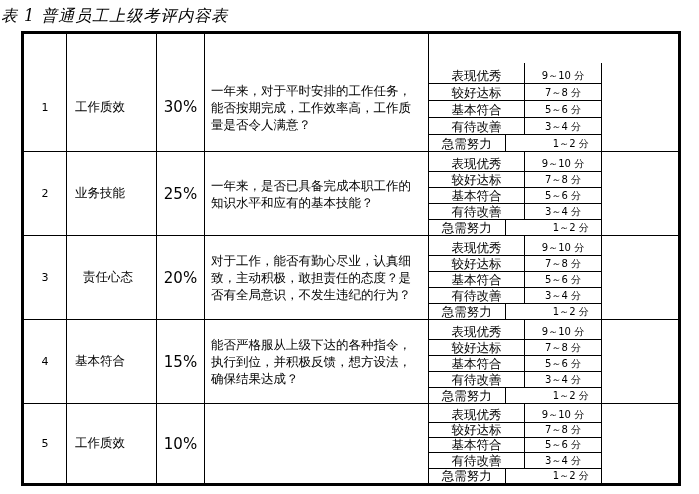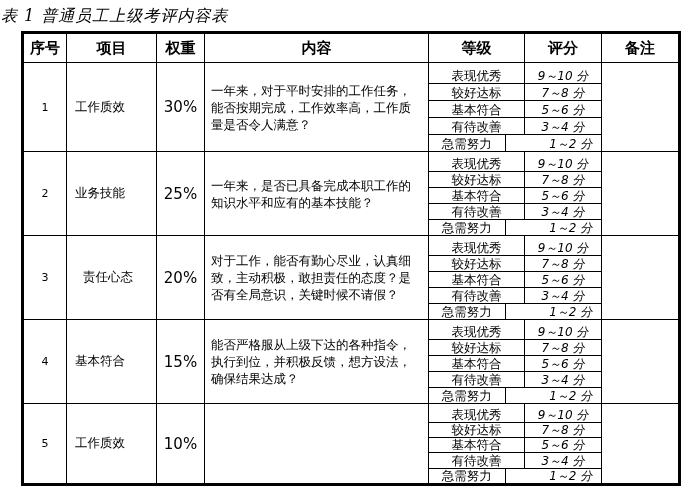--- a/index.html
+++ b/index.html
@@ -14,43 +14,34 @@
   .cell { position: absolute; top: 0; bottom: 0; display: flex; align-items: center; box-sizing: border-box; font-size: 12px; }
   .c-num { justify-content: center; font-size: 11px; }
   .c-item { padding-left: 8px; font-size: 12.5px; }
   .c-weight { justify-content: center; font-size: 15px; }
   .c-content { padding: 0 5px 0 6px; font-size: 12.5px; line-height: 17px; }
   .grades { position: absolute; top: 0; bottom: 0; display: flex; flex-direction: column; }
   .grade { flex: 1; display: flex; border-bottom: 1px solid #000; box-sizing: border-box; }
   .grade:last-child { border-bottom: none; gap: 35px; }
   .grade:first-child { flex: 1.25; }
   .g-level { width: 96px; display: flex; align-items: flex-end; justify-content: center; font-size: 12.5px; line-height: 14px; border-right: 1px solid #000; box-sizing: border-box; }
-  .g-score { width: 77px; display: flex; align-items: flex-end; justify-content: center; font-size: 12px; line-height: 14px; border-right: 1px solid #000; box-sizing: border-box; font-style: italic; }
+  .g-score { width: 77px; display: flex; align-items: flex-end; justify-content: center; font-size: 10px; line-height: 14px; border-right: 1px solid #000; box-sizing: border-box; }
 </style>
 </head>
 <body>
 
 <div class="caption">表 1  普通员工上级考评内容表</div>
 
 <div class="tbl">
 
   <div class="vline" style="left:42px"></div>
   <div class="vline" style="left:132px"></div>
   <div class="vline" style="left:180px"></div>
   <div class="vline" style="left:404px"></div>
 
-  <div class="hdr">
-    <div class="hcell" style="left:0;width:42px">序号</div>
-    <div class="hcell" style="left:43px;width:89px">项目</div>
-    <div class="hcell" style="left:133px;width:47px">权重</div>
-    <div class="hcell" style="left:181px;width:223px">内容</div>
-    <div class="hcell" style="left:405px;width:96px;border-right:1px solid #000">等级</div>
-    <div class="hcell" style="left:501px;width:77px;border-right:1px solid #000">评分</div>
-    <div class="hcell" style="left:578px;width:76px">备注</div>
-  </div>
 
   <div class="row" style="top:29px;height:89px">
     <div class="cell c-num" style="left:0;width:42px">1</div>
     <div class="cell c-item" style="left:43px;width:89px">工作质效</div>
     <div class="cell c-weight" style="left:133px;width:47px">30%</div>
     <div class="cell c-content" style="left:181px;width:223px">一年来，对于平时安排的工作任务，能否按期完成，工作效率高，工作质量是否令人满意？</div>
     <div class="grades" style="left:405px;width:173px">
       <div class="grade">
           <div class="g-level">表现优秀</div>
           <div class="g-score">9～10 分</div>
@@ -102,21 +93,21 @@
           <div class="g-score">1～2 分</div>
         </div>
     </div>
     <div class="cell" style="left:578px;width:76px"></div>
   </div>
 
   <div class="row" style="top:202px;height:84px">
     <div class="cell c-num" style="left:0;width:42px">3</div>
     <div class="cell c-item" style="left:51px;width:89px">责任心态</div>
     <div class="cell c-weight" style="left:133px;width:47px">20%</div>
-    <div class="cell c-content" style="left:181px;width:223px">对于工作，能否有勤心尽业，认真细致，主动积极，敢担责任的态度？是否有全局意识，关键时候不请假？</div>
+    <div class="cell c-content" style="left:181px;width:223px">对于工作，能否有勤心尽业，认真细致，主动积极，敢担责任的态度？是否有全局意识，不发生违纪的行为？</div>
     <div class="grades" style="left:405px;width:173px">
       <div class="grade">
           <div class="g-level">表现优秀</div>
           <div class="g-score">9～10 分</div>
         </div>
       <div class="grade">
           <div class="g-level">较好达标</div>
           <div class="g-score">7～8 分</div>
         </div>
       <div class="grade">

